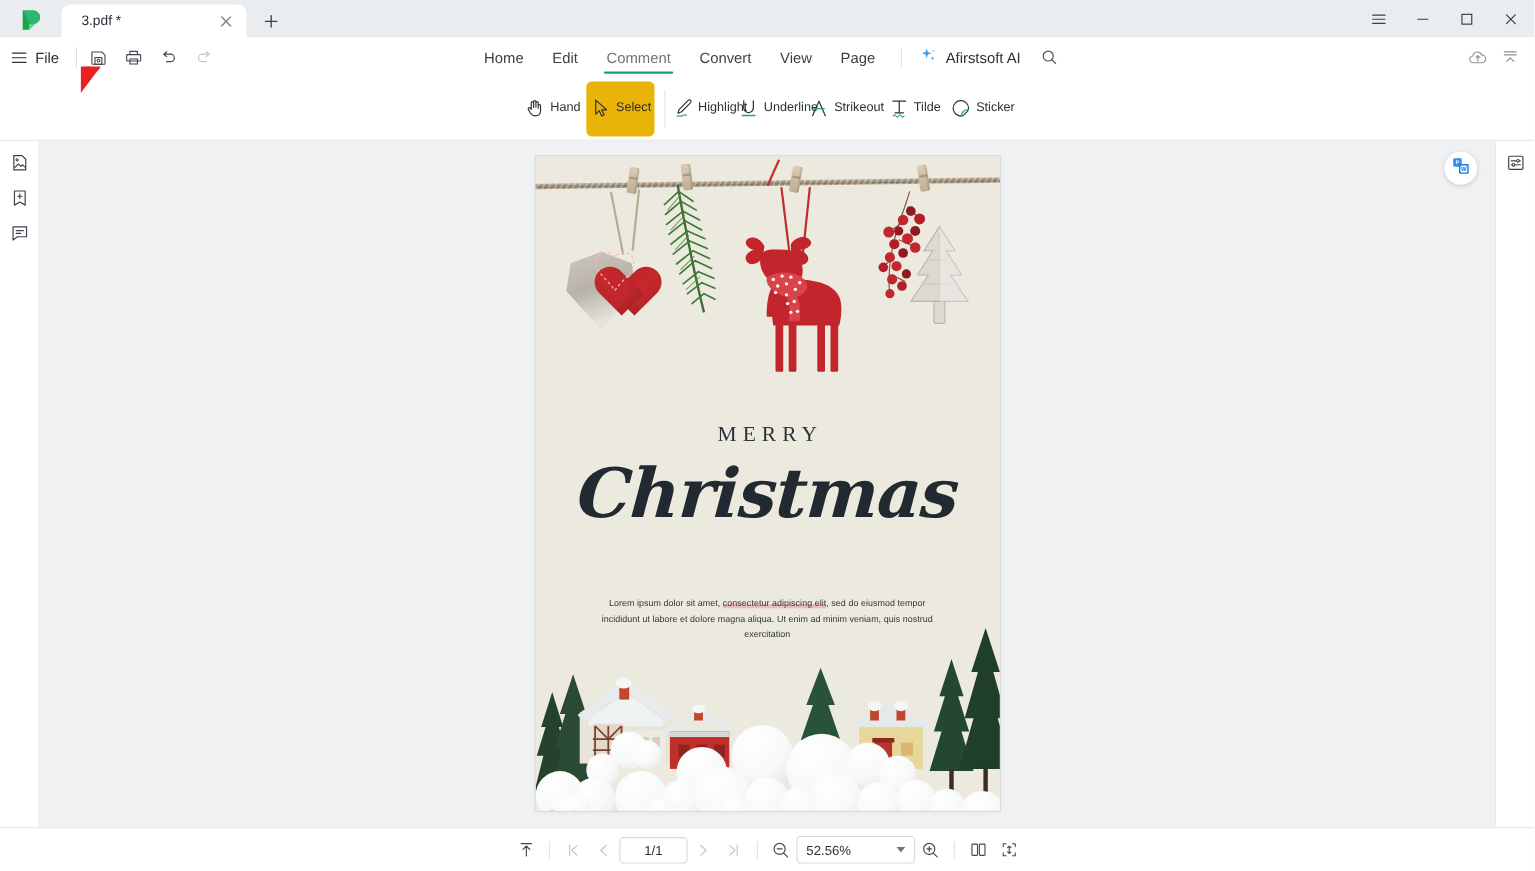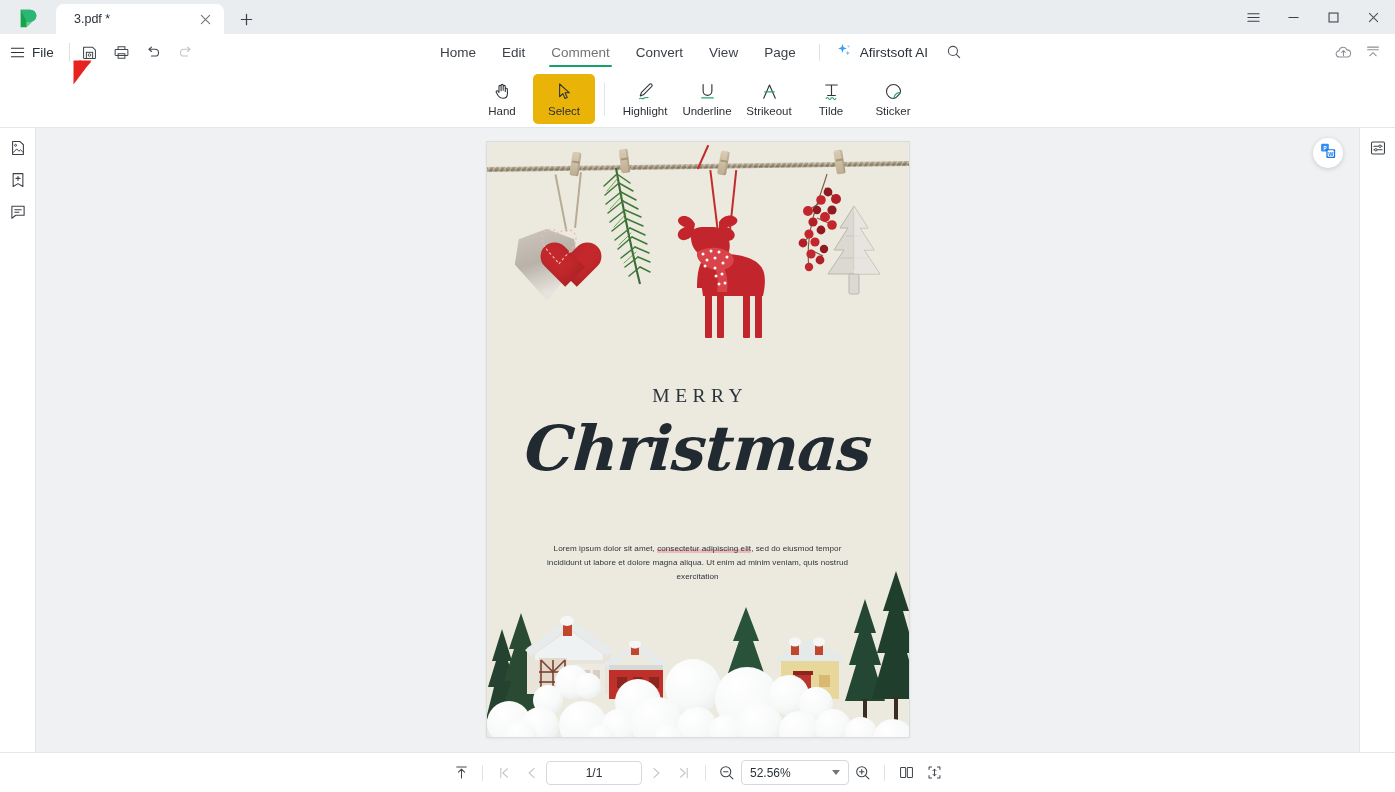--- a/index.html
+++ b/index.html
@@ -74,21 +74,21 @@
   .mr-btn { width: 28px; height: 28px; display: flex; align-items: center; justify-content: center; color: #8b9096; }
 
   
   .ribbon {
     height: 58px; flex: 0 0 58px; background: #ffffff; display: flex;
     align-items: center; justify-content: center; border-bottom: 1px solid #e4e7ea;
     position: relative;
   }
   .rb-group { display: flex; align-items: center; gap: 0px; }
   .rb-item {
-    width: 62px; height: 50px; display: flex; flex-direction: column; align-items: center;
+    width: 62px; height: 50px; display: flex; align-items: center;
     justify-content: center; gap: 3px; border-radius: 5px; color: #30353c;
   }
   .rb-item.active { background: #eab308; }
   .rb-label { font-size: 11.5px; color: #2b3038; line-height: 1; }
   .rb-icon { height: 24px; display: flex; align-items: center; justify-content: center; }
   .rb-div { width: 1px; height: 34px; background: #e2e5e9; margin: 0 9px; }
 
   
   .body-row { flex: 1 1 auto; display: flex; min-height: 0; }
   .leftbar {
@@ -190,21 +190,21 @@
 
   
   .statusbar {
     height: 40px; flex: 0 0 40px; background:#ffffff; border-top:1px solid #e4e7ea;
     display:flex; align-items:center; justify-content:center; gap:0px; position:relative;
   }
   .sb-btn { width:28px; height:26px; display:flex; align-items:center; justify-content:center; color:#41464e; border-radius:4px; }
   .sb-btn.disabled { color:#c2c6cb; }
   .sb-div { width:1px; height:16px; background:#dfe2e6; margin:0 7px; }
   .page-input {
-    width:96px; height:24px; border:1px solid #d5d9de; border-radius:4px;
+    width:62px; height:24px; border:1px solid #d5d9de; border-radius:4px;
     font-size:12px; color:#2b3038; text-align:center; background:#fff;
     font-family:"Liberation Sans", sans-serif; outline:none;
   }
   .zoom-select {
     width:108px; height:25px; border:1px solid #d5d9de; border-radius:4px;
     display:flex; align-items:center; padding:4px 8px; background:#fff; position:relative;
   }
   .zoom-val { font-size:12px; color:#2b3038; }
   .zoom-caret { margin-left:auto; width:0;height:0;border-left:4px solid transparent;border-right:4px solid transparent;border-top:5px solid #70757d; }
 

